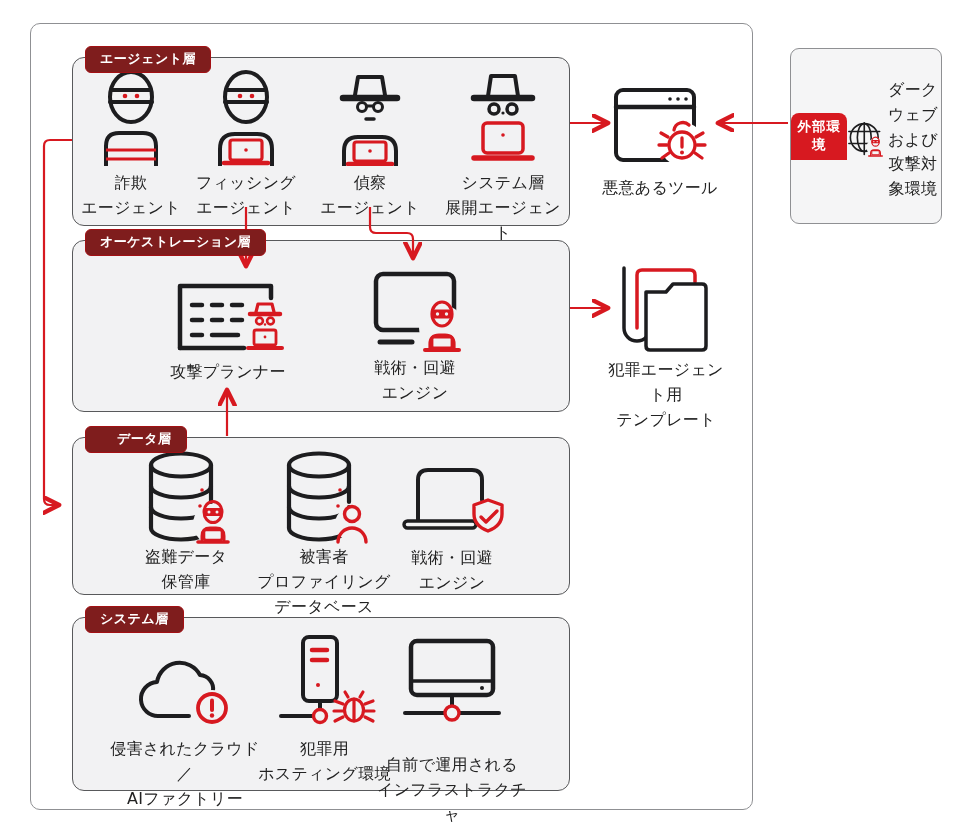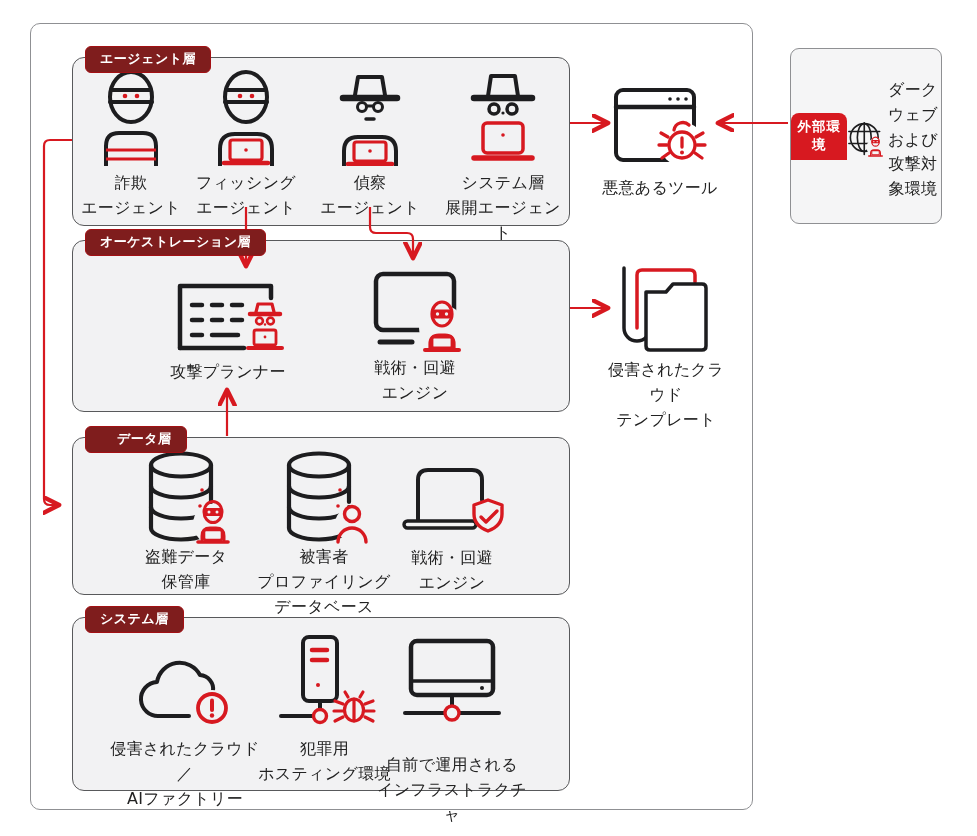--- a/index.html
+++ b/index.html
@@ -178,21 +178,21 @@
     <div class="caption" style="margin-top:4px;">戦術・回避
 エンジン</div>
   </div>
 
   <div class="node" style="left:601px;top:262px;width:130px;">
     <svg width="92" height="92" viewBox="0 0 92 92">
       <path d="M4,6 V66 a13,13 0 0 0 26,0 V62" fill="none" stroke="#1d1d1f" stroke-width="3.5" stroke-linecap="round"></path>
       <path d="M75,20 V13 q0,-5 -5,-5 H22 q-5,0 -5,5 V66" fill="none" stroke="#d71920" stroke-width="3.5" stroke-linecap="round"></path>
       <path d="M30,88 q-4,0 -4,-4 V30 h20 l7,-8 h29 q4,0 4,4 V84 q0,4 -4,4 z" fill="#ffffff" stroke="#1d1d1f" stroke-width="3.5" stroke-linejoin="round"></path>
     </svg>
-    <div class="caption" style="margin-top:4px;">侵害されたクラウド
+    <div class="caption" style="margin-top:4px;">犯罪エージェント用
 テンプレート</div>
   </div>
 
   <div class="node" style="left:116px;top:450px;width:140px;">
     <svg width="94" height="94" viewBox="0 0 94 94">
       <g fill="none" stroke="#1d1d1f" stroke-width="4.2" stroke-linecap="round">
         <ellipse cx="42" cy="15" rx="30" ry="11.5"></ellipse>
         <path d="M12,15 V78 M72,15 V52"></path>
         <path d="M12,36 a30,11.5 0 0 0 60,0"></path>
         <path d="M12,57 a30,11.5 0 0 0 60,0"></path>

